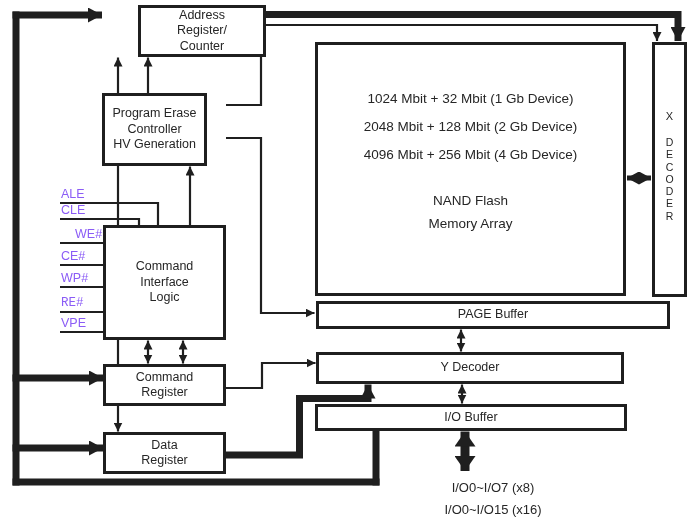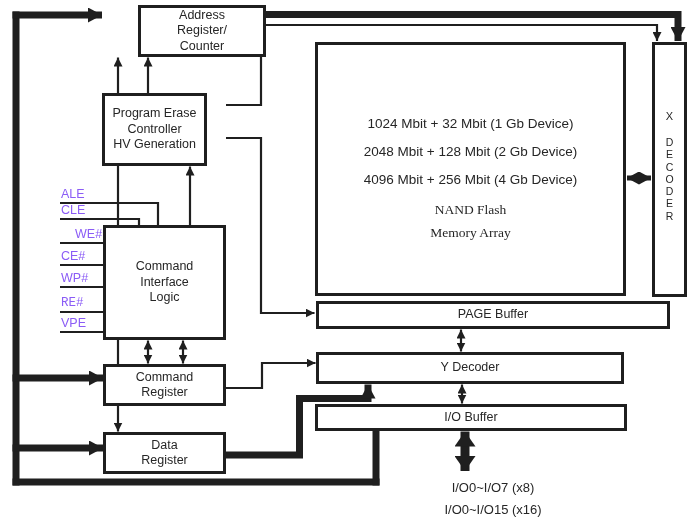--- a/index.html
+++ b/index.html
@@ -21,23 +21,23 @@
     align-items:center;
     justify-content:center;
     text-align:center;
   }
   .box-label{
     white-space:pre-line;
     font-size:12.5px;
     line-height:15.5px;
     color:#262626;
   }
-  .nand-inner{display:flex;flex-direction:column;align-items:center;width:100%;padding-top:65px;box-sizing:border-box;height:100%;}
+  .nand-inner{display:flex;flex-direction:column;align-items:center;width:100%;padding-top:40px;box-sizing:border-box;height:100%;}
   .nand-devices{white-space:pre-line;font-size:13.5px;line-height:28px;color:#262626;}
-  .nand-name{white-space:pre-line;font-size:13.5px;line-height:23px;margin-top:4px;color:#262626;font-family:Liberation Serif, serif;}
+  .nand-name{white-space:pre-line;font-size:13.5px;line-height:23px;margin-top:20px;color:#262626;}
   .xdec-inner{display:flex;flex-direction:column;align-items:center;width:100%;height:100%;padding-top:64px;box-sizing:border-box;}
   .xdec-x{font-size:11px;line-height:14px;color:#262626;}
   .xdec-word{white-space:pre-line;font-size:10.5px;line-height:12.3px;margin-top:13px;text-align:center;color:#262626;}
   .sig-label{
     position:absolute;
     font-size:12.5px;
     line-height:14px;
     color:#8b5cf6;
   }
   .io-labels{

